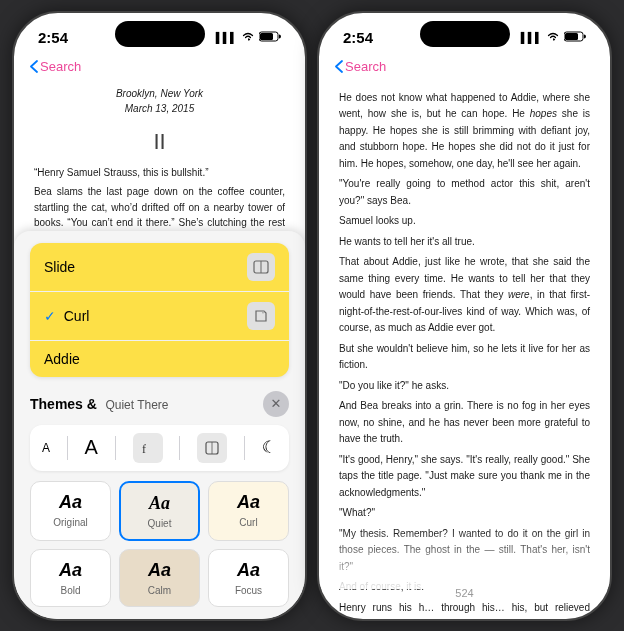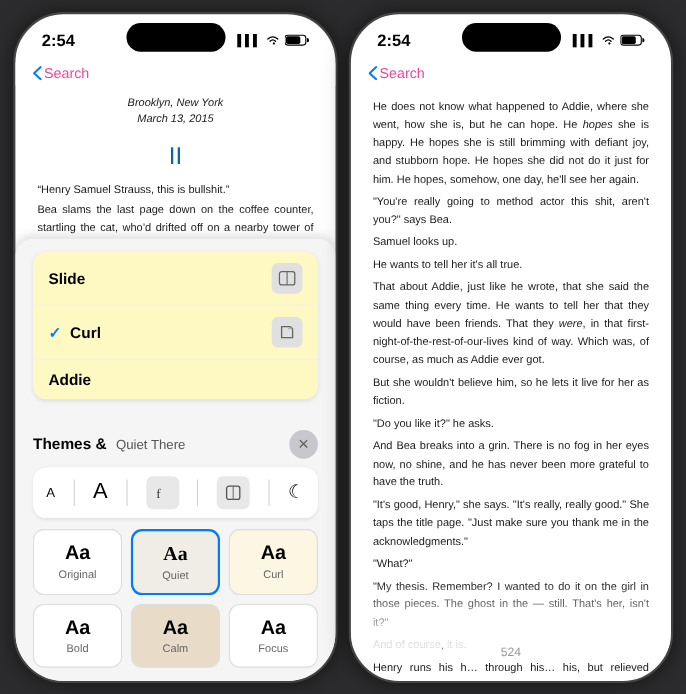--- a/index.html
+++ b/index.html
@@ -99,45 +99,44 @@
     }
 
     .book-header {
       text-align: center;
       font-style: italic;
       margin-bottom: 8px;
     }
 
     .book-chapter {
       text-align: center;
-      color: #0369a1;
+      color: #404040;
       font-size: 22px;
       font-weight: 300;
       margin-bottom: 6px;
     }
 
     
     .bottom-panel {
       position: absolute;
       bottom: 0;
       left: 0;
       right: 0;
       background: #f5f5f5;
       border-radius: 16px 16px 0 0;
       padding: 12px 16px;
       box-shadow: 0 -2px 10px rgba(0,0,0,0.15);
     }
 
     .slide-menu {
-      background: #fef9c3;
+      background: #fde047;
       border-radius: 12px;
-      margin-bottom: 22px;
+      margin-bottom: 8px;
       overflow: hidden;
       box-shadow: 0 1px 4px rgba(0,0,0,0.1);
-      font-weight: bold;
     }
 
     .slide-item {
       display: flex;
       align-items: center;
       padding: 10px 14px;
       font-size: 13px;
       border-bottom: 1px solid #f0f0f0;
       position: relative;
     }
@@ -247,20 +246,21 @@
       flex-direction: column;
       align-items: center;
       gap: 4px;
       border: 2px solid transparent;
       cursor: pointer;
     }
 
     .theme-card .theme-preview {
       font-size: 18px;
       font-weight: 600;
+      font-style: italic;
     }
 
     .theme-card .theme-name {
       font-size: 10px;
       color: #666;
     }
 
     .theme-original {
       background: #fff;
       border: 1px solid #ddd;

